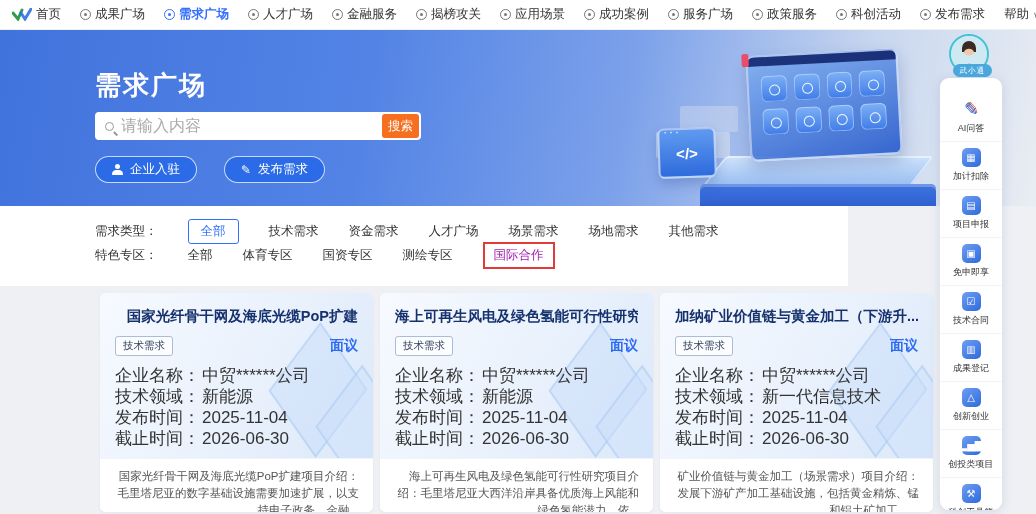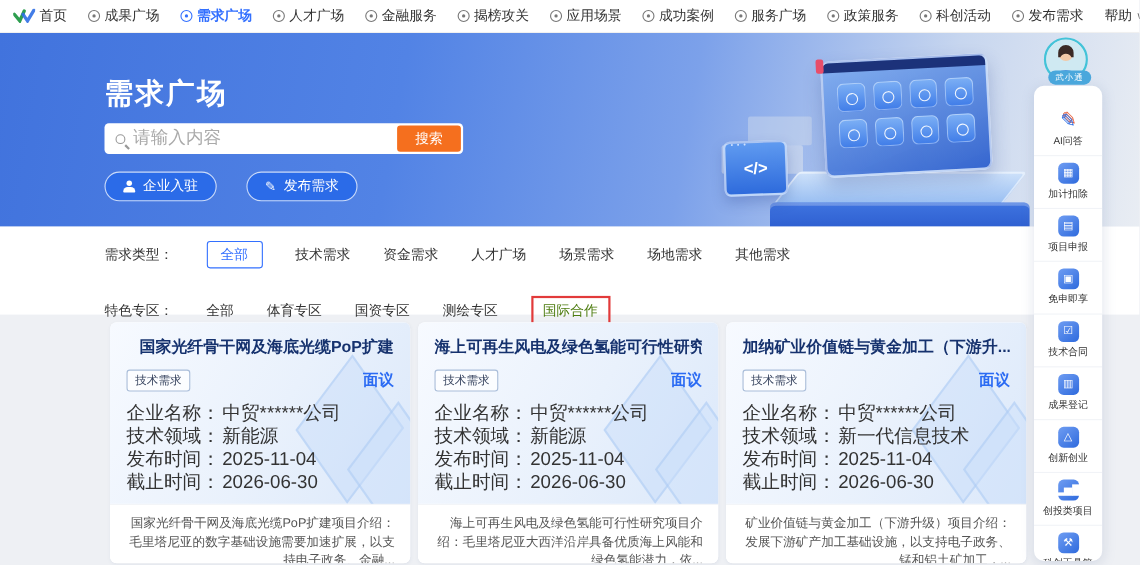--- a/index.html
+++ b/index.html
@@ -24,21 +24,21 @@
   
   .hero{position:absolute;top:30px;left:0;width:1036px;height:176px;overflow:hidden;
     background:linear-gradient(100deg,#4173dd 0%,#5283e5 35%,#7ca1ea 60%,#c7d6ef 82%,#e9edf3 100%);}
   .hero-title{position:absolute;left:95px;top:38px;font-size:26px;font-weight:bold;color:#fff;letter-spacing:2px;}
   .searchbar{position:absolute;left:95px;top:82px;width:326px;height:28px;background:#fff;border-radius:4px;
     display:flex;align-items:center;padding:0 2px 0 10px;gap:7px;}
   .mag{width:9px;height:9px;border:1.5px solid #999;border-radius:50%;position:relative;flex:0 0 auto;}
   .mag::after{content:"";position:absolute;left:8px;top:8px;width:5px;height:1.5px;background:#999;transform:rotate(45deg);transform-origin:left center;}
   .searchbar input{flex:1;border:none;outline:none;font-size:16px;color:#0c4a6e;background:transparent;}
   .searchbar input::placeholder{color:#aaa;}
-  .search-btn{width:58px;height:24px;background:#f56f1e;color:#fff;border:none;border-radius:3px;
+  .search-btn{width:37px;height:24px;background:#f56f1e;color:#fff;border:none;border-radius:3px;
     font-size:12.5px;cursor:pointer;flex:0 0 auto;}
   .pills{position:absolute;left:95px;top:126px;display:flex;gap:27px;align-items:flex-end;}
   .pill{height:27px;padding:0 16px;border-radius:14px;background:#2b6be8;border:1px solid rgba(255,255,255,.75);
     color:#fff;font-size:12.5px;display:flex;align-items:center;gap:7px;cursor:pointer;}
   .person-ico{width:11px;height:11px;position:relative;display:inline-block;}
   .person-ico::before{content:"";position:absolute;left:3px;top:0;width:5px;height:5px;border-radius:50%;background:#fff;}
   .person-ico::after{content:"";position:absolute;left:0;bottom:0;width:11px;height:5px;border-radius:5px 5px 1px 1px;background:#fff;}
   .pen-ico{font-size:12px;line-height:1;color:#fff;}
 
   
@@ -61,26 +61,26 @@
     box-shadow:inset 0 0 0 1px rgba(255,255,255,.4);position:relative;}
   .tile::after{content:"";position:absolute;left:50%;top:50%;width:9px;height:9px;margin:-4.5px 0 0 -4.5px;
     border:1.5px solid #fff;border-radius:50%;opacity:.9;}
   .codewin{position:absolute;left:2px;top:92px;width:58px;height:50px;border-radius:6px;
     background:linear-gradient(#5f9af0,#2e6bdc);border:2px solid rgba(255,255,255,.6);
     color:#fff;font-weight:bold;font-size:15px;display:flex;align-items:center;justify-content:center;
     transform:rotate(-2deg);box-shadow:0 6px 12px rgba(30,60,140,.25);}
   .codewin::before{content:"• • •";position:absolute;top:-1px;left:5px;font-size:6px;color:#cfe2ff;letter-spacing:1px;}
 
   
-  .filters{position:absolute;top:206px;left:0;width:1036px;height:80px;background:#fff;}
+  .filters{position:absolute;top:206px;left:0;width:848px;height:80px;background:#fff;}
   .frow{position:absolute;left:0;width:100%;display:flex;align-items:center;padding-left:95px;gap:30px;font-size:12.5px;color:#333;}
-  .frow.r1{top:13px;} .frow.r2{top:63px;}
+  .frow.r1{top:13px;} .frow.r2{top:36px;}
   .fopt{cursor:pointer;}
   .fopt.selected{border:1px solid #3370ff;color:#3370ff;border-radius:3px;padding:3px 12px;background:#fff;}
-  .fopt.highlighted{color:#4d7c0f;border:2px solid #e23a3a;padding:3px 9px;}
+  .fopt.highlighted{color:#a21caf;border:2px solid #e23a3a;padding:3px 9px;}
 
   
   .main{position:absolute;top:286px;left:0;width:1036px;height:228px;}
   .cards{display:flex;gap:7px;padding:7px 0 0 100px;}
   .card{width:273px;background:#fff;border-radius:6px;overflow:hidden;box-shadow:0 1px 3px rgba(90,110,150,.08);cursor:pointer;text-align:right;}
   .card-top{position:relative;padding:13px 15px 9px;overflow:hidden;
     background:linear-gradient(120deg,#f7faff 0%,#e9f1fc 55%,#dbe8fa 100%);}
   .card-top::before,.card-top::after{content:"";position:absolute;border:2px solid rgba(165,198,242,.45);transform:rotate(55deg) skewX(18deg);}
   .card-top::before{right:14px;top:56px;width:78px;height:78px;background:rgba(190,215,248,.35);}
   .card-top::after{right:-24px;top:96px;width:70px;height:70px;background:rgba(205,225,250,.45);}
@@ -309,21 +309,21 @@
           </div>
         <div class="info-row">
             <span>发布时间：</span>
             <span>2025-11-04</span>
           </div>
         <div class="info-row">
             <span>截止时间：</span>
             <span>2026-06-30</span>
           </div>
       </div>
-      <div class="card-desc">矿业价值链与黄金加工（下游升级）项目介绍：发展下游矿产加工基础设施，以支持电子政务、锰和铝土矿加工，...</div>
+      <div class="card-desc">矿业价值链与黄金加工（场景需求）项目介绍：发展下游矿产加工基础设施，包括黄金精炼、锰和铝土矿加工，...</div>
     </div>
 
   </div>
 </div>
 
 <div class="fab-avatar">
   <svg width="36" height="36" viewBox="0 0 36 36">
     <circle cx="18" cy="18" r="18" fill="#cfe9f2"></circle>
     <path d="M6 36 C8 25 28 25 30 36 Z" fill="#2b6bd8"></path>
     <circle cx="18" cy="13" r="6.5" fill="#f2c9a8"></circle>

